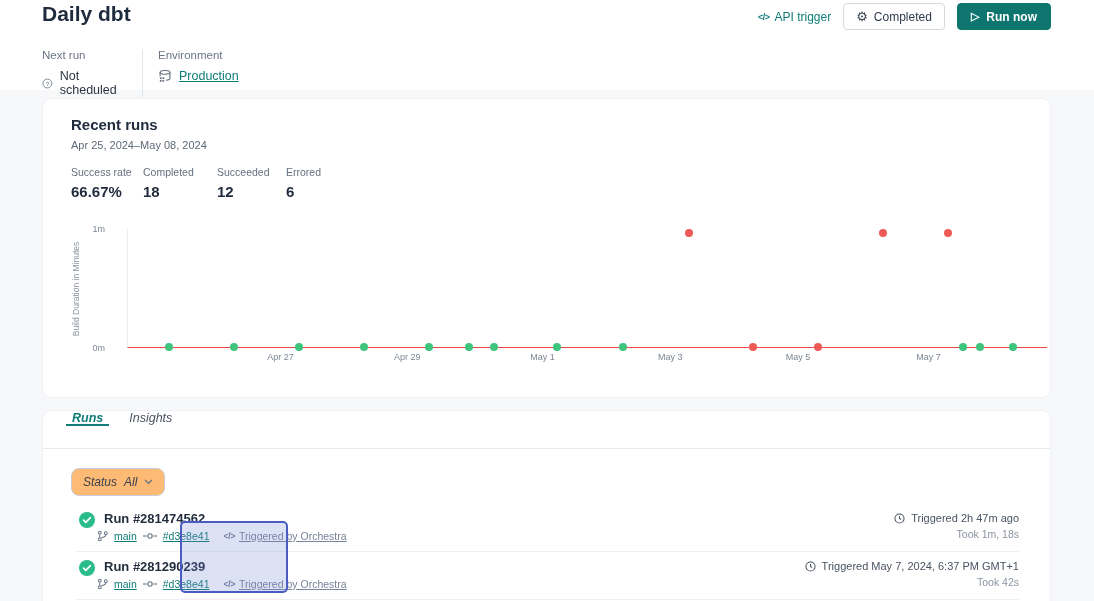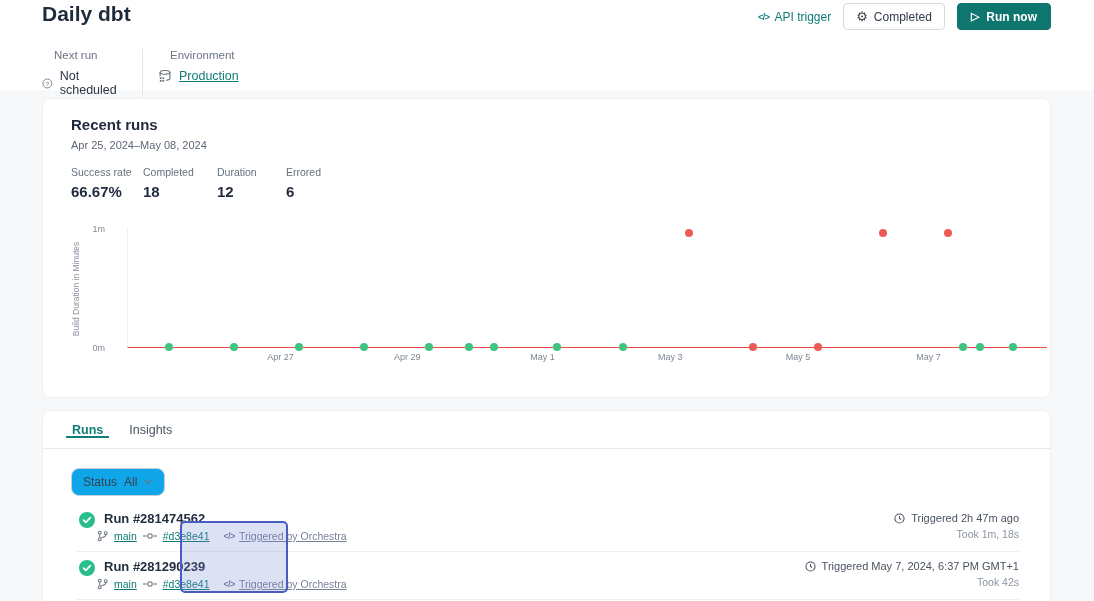--- a/index.html
+++ b/index.html
@@ -15,21 +15,21 @@
   .btn-settings { display:flex; align-items:center; gap:6px; height:27px; padding:0 12px; background:#fff;
                   border:1px solid #d5dade; border-radius:4px; font-size:12px; color:#2f3a4a; cursor:pointer;
                   font-family:inherit; }
   .gear-glyph { font-size:13px; line-height:1; color:#3c4654; }
   .btn-run { display:flex; align-items:center; gap:7px; height:27px; padding:0 13px; background:#0e756f;
              border:1px solid #0e756f; border-radius:4px; font-size:12px; color:#fff; font-weight:600;
              cursor:pointer; font-family:inherit; }
   .play-glyph { font-size:11px; line-height:1; }
 
   .meta { position:absolute; left:42px; top:49px; display:flex; }
-  .meta-label { font-size:11.5px; color:#6b7584; margin-bottom:8px;margin-left:12px; }
+  .meta-label { font-size:11.5px; color:#6b7584; margin-bottom:8px; }
   .meta-value { display:flex; align-items:center; gap:7px; font-size:12.5px; color:#2c3545; }
   .meta-divider { width:1px; background:#e2e5ea; margin:0 15px 0 16px; }
   .meta-col1 { width:84px; }
   .env-link { color:#0f7d78; text-decoration:underline; cursor:pointer; }
 
   
   .card { position:absolute; background:#fff; border:1px solid #eef0f3; border-radius:8px; }
   .card-recent { left:42px; top:98px; width:1009px; height:300px; }
   .recent-title { position:absolute; left:28px; top:17px; font-size:15px; font-weight:700; color:#1f2a3c; }
   .recent-range { position:absolute; left:28px; top:40px; font-size:11px; color:#5f6977; }
@@ -45,28 +45,28 @@
                       white-space:nowrap; font-size:8.5px; color:#8a93a0; }
   .plot { position:absolute; left:84px; top:12px; width:920px; height:119px;
           border-left:1px solid #eceef1; border-bottom:1px solid #ef4444; }
   .ytick { position:absolute; width:22px; text-align:right; left:40px; font-size:9px; color:#7d8794; }
   .ytick-top { top:7px; } .ytick-bottom { top:126px; }
   .xtick { position:absolute; top:calc(100% + 5px); transform:translateX(-50%); font-size:9px; color:#7d8794; }
   .dot { position:absolute; width:8px; height:8px; border-radius:50%; transform:translate(-50%,50%); cursor:pointer; }
 
   
   .card-runs { left:42px; top:410px; width:1009px; height:200px; border-radius:8px 8px 0 0; }
-  .tabbar { display:flex; align-items:center; height:38px; border-bottom:1px solid #e6e9ed; padding-left:23px; gap:14px; }
+  .tabbar { display:flex; align-items:flex-start; height:38px; border-bottom:1px solid #e6e9ed; padding-left:23px; gap:14px;font-style:italic; }
   .tab { display:flex; align-items:center; padding:0 6px; font-size:12.5px; color:#4a5462; position:relative; cursor:pointer; }
   .tab.active { color:#0f7d78; font-weight:700; }
   .tab.active::after { content:""; position:absolute; left:0; right:0; bottom:-1px; height:2px; background:#0f7d78; }
 
   .filter-btn { position:absolute; left:28px; top:57px; height:28px; display:flex; align-items:center; gap:7px;
-                padding:0 11px; background:#0ea5e9; border:1px solid #c9cfd8; border-radius:8px; font-size:12px;
-                cursor:pointer; font-family:inherit; }
+                padding:0 11px; background:#fdba74; border:1px solid #c9cfd8; border-radius:8px; font-size:12px;
+                cursor:pointer; font-family:inherit;font-style:italic; }
   .filter-label { color:#39424e; } .filter-value { color:#39424e;text-align:right; }
 
   .rows { position:absolute; left:33px; top:93px; width:943px; }
   .run-row { position:relative; height:48px; border-bottom:1px solid #edeff2; }
   .run-status-icon { position:absolute; left:3px; top:8px; width:16px; height:16px; }
   .run-name { position:absolute; left:28px; top:7px; font-size:13px; font-weight:700; color:#232e3f; }
   .run-sub { position:absolute; left:21px; top:26px; display:flex; align-items:center; gap:6px; font-size:10.5px; }
   .sub-link { color:#0f7d78; text-decoration:underline; cursor:pointer;text-align:center; }
   .trigger-link { margin-left:8px; display:flex; align-items:center; gap:4px; color:#78829b; }
   .trigger-link .link-text { text-decoration:underline; cursor:pointer; }
@@ -136,21 +136,21 @@
     <div class="stats">
       <div class="stat1">
         <div class="stat-label">Success rate</div>
         <div class="stat-value">66.67%</div>
       </div>
       <div class="stat2">
         <div class="stat-label">Completed</div>
         <div class="stat-value">18</div>
       </div>
       <div class="stat3">
-        <div class="stat-label">Duration</div>
+        <div class="stat-label">Succeeded</div>
         <div class="stat-value">12</div>
       </div>
       <div>
         <div class="stat-label">Errored</div>
         <div class="stat-value">6</div>
       </div>
     </div>
 
     <div class="chart">
       <div class="ylabel-wrap">

